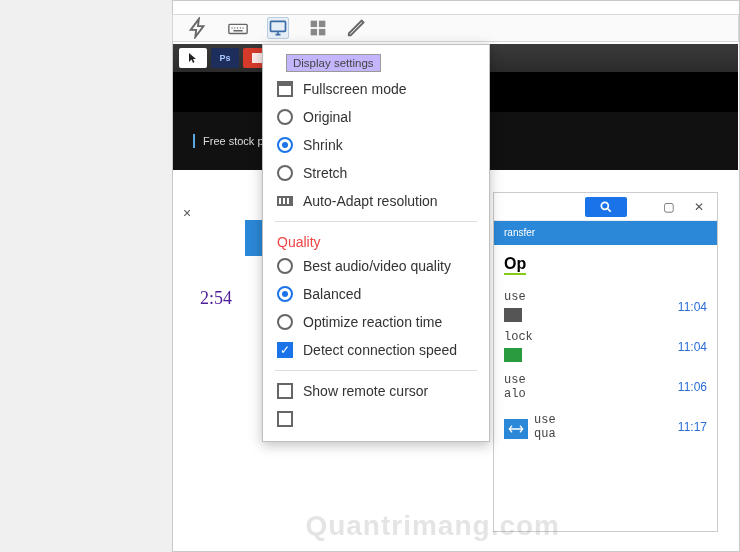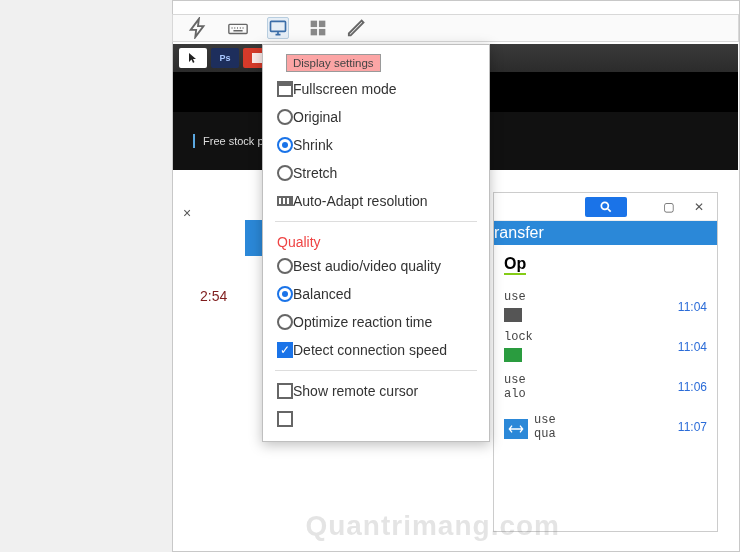--- a/index.html
+++ b/index.html
@@ -105,53 +105,53 @@
     align-items:center;
     gap:14px;
     padding-right:10px;
     border-bottom:1px solid #eee;
   }
   .rw-search{
     width:42px;height:20px;background:#1a73e8;color:#fff;display:inline-flex;align-items:center;justify-content:center;border-radius:2px;margin-right:20px;
   }
   .rw-min,.rw-max,.rw-close{font-size:12px;color:#555;width:16px;text-align:center;cursor:pointer;}
   .rw-tab{
-    background:#2b88d8;color:#fff;height:24px;line-height:24px;font-size:16px;
+    background:#2b88d8;color:#fff;height:24px;line-height:24px;padding-left:10px;font-size:10px;
   }
   .rw-body{padding:10px;}
   .rw-head{font-weight:bold;border-bottom:2px solid #84cc16;display:inline-block;margin-bottom:12px;font-size:16px;}
   .rw-row{display:flex;justify-content:space-between;align-items:center;height:40px;}
   .rw-row .lab{font-size:12px;color:#444;font-family:Liberation Mono, monospace;}
   .rw-row .tm{font-size:12px;color:#2b6cd8;}
   .rw-ico{width:18px;height:14px;display:inline-block;margin-top:4px;}
   .rw-dark{background:#555;}
   .rw-green{background:#2a9c3f;}
   .rw-blue{background:#2b88d8;display:inline-flex;align-items:center;justify-content:center;}
   .lockrow{color:#2b88d8;font-size:11px;}
   .x-close{position:absolute;left:183px;top:205px;font-size:14px;color:#555;}
-  .left-time{position:absolute;left:200px;top:288px;font-size:14px;color:#7f1d1d;}
+  .left-time{position:absolute;left:200px;top:288px;font-size:18px;color:#4c1d95;font-family:Liberation Serif, serif;}
   
   .bluenotch{position:absolute;left:245px;top:220px;width:30px;height:36px;background:#2b88d8;}
   
   .wmark{
     position:absolute;
     right:180px;
     bottom:10px;
     font-size:28px;
     color:rgba(130,130,130,0.22);
     font-weight:700;
     letter-spacing:1px;
     pointer-events:none;
   }
   
   .tooltip{
     position:absolute;
     left:286px;
     top:54px;
-    background:#fca5a5;
+    background:#c4b5fd;
     border:1px solid #9a9a9a;
     font-size:11.5px;
     color:#444;
     padding:2px 6px;
     z-index:30;
   }
   .dropdown{
     position:absolute;
     left:262px;
     top:44px;
@@ -168,20 +168,21 @@
     padding:10px 14px 4px 38px;
   }
   .dd-sec{
     font-size:14px;
     color:#ef4444;
     padding:6px 14px 2px 14px;
   }
   .dd-item{
     display:flex;
     align-items:center;
+    gap:10px;
     padding:4px 14px 4px 14px;
     height:28px;
     font-size:14px;
     color:#333;
     cursor:pointer;
   }
   .sep{height:1px;background:#ddd;margin:6px 12px;}
   .ico{width:16px;height:16px;display:inline-flex;align-items:center;justify-content:center;flex:0 0 16px;}
   .ico svg{width:16px;height:16px;display:block;}
   .radio-o{border:2px solid #666;border-radius:50%;}
@@ -298,21 +299,21 @@
     <div class="rw-row">
       <div style="display:flex;align-items:center;gap:6px">
         <span class="rw-ico rw-blue" style="width:24px;height:20px">
           <svg width="16" height="12" viewBox="0 0 24 16" stroke="#fff" stroke-width="2" fill="none">
               <path d="M6 3 2 8l4 5M18 3l4 5-4 5M2 8h20"></path>
             </svg>
         </span>
         <div class="lab" style="white-space:pre-line">use
 qua</div>
       </div>
-      <span class="tm">11:07</span>
+      <span class="tm">11:17</span>
     </div>
   </div>
 </div>
 
 <div class="dropdown">
   <div class="dd-title truncate">View Mode</div>
 
   <div class="dd-item">
     <span class="ico">
       <svg viewBox="0 0 16 16" fill="#666">

